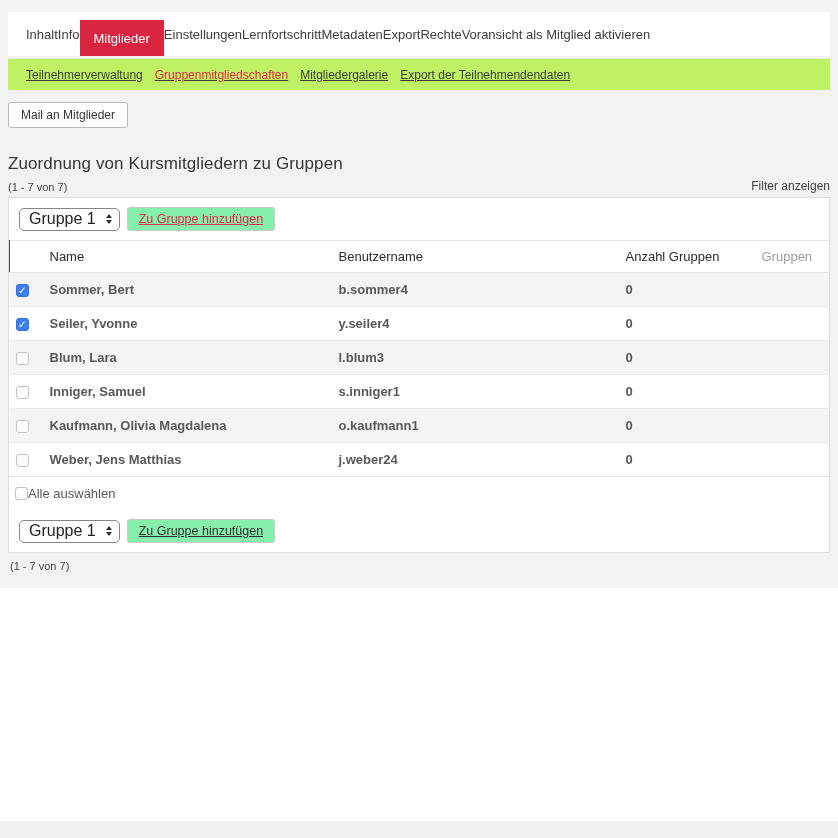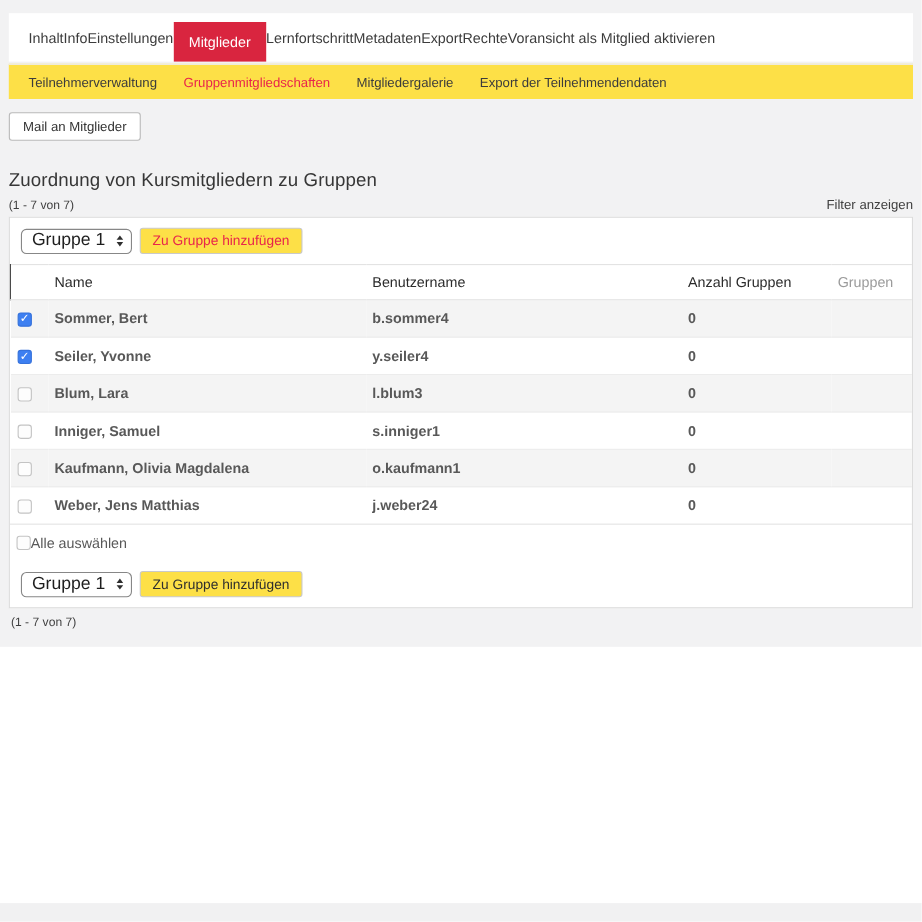--- a/index.html
+++ b/index.html
@@ -32,29 +32,30 @@
     white-space:nowrap;
   }
   .tab.active {
     background:#d9253f;
     color:#fff;
     padding:0 14px;
     margin-top:8px;
   }
   
   .subnav {
-    background:#fde047;
+    background:#bef264;
     margin-top:2px;
     height:32px;
     display:flex;
     align-items:center;
-    gap:24px;
+    gap:12px;
     padding:0 18px;
     font-size:12px;
     border-top:1px solid #ededed;
+    text-decoration:underline;
   }
   .subnav-item { color:#3c3c3c; cursor:pointer; white-space:nowrap; }
   .subnav-item.active { color:#e8254b; }
   
   .mail-row { margin-top:12px; }
   .btn {
     display:inline-block;
     background:#fff;
     border:1px solid #b9b9b9;
     border-radius:3px;
@@ -97,27 +98,28 @@
     font-size:16px;
     color:#1e1e1e;
     cursor:pointer;
     height:23px;
   }
   .sel-arrows { display:inline-flex; flex-direction:column; gap:2px; margin-left:10px; }
   .sel-arrows i { display:block; width:0; height:0; border-left:3.5px solid transparent; border-right:3.5px solid transparent; }
   .sel-arrows .up   { border-bottom:4px solid #2e2e2e; }
   .sel-arrows .down { border-top:4px solid #2e2e2e; }
   .btn-add {
-    background:#fde047;
+    background:#86efac;
     border:1px solid #c9c9c9;
     border-radius:3px;
     font-size:12.5px;
     padding:4px 11px;
     cursor:pointer;
     font-family:inherit;
+    text-decoration:underline;
   }
   .btn-add.red  { color:#e8254b; }
   .btn-add.dark { color:#2e2e2e; }
   
   table.member-table {
     width:100%;
     border-collapse:collapse;
     font-size:13px;
     border-top:1px solid #e3e3e3;
   }
@@ -190,22 +192,22 @@
   }
 </style>
 </head>
 <body>
 
 <div class="page-gray">
 
   <nav class="tabbar">
     <div class="tab">Inhalt</div>
     <div class="tab">Info</div>
+    <div class="tab active">Mitglieder</div>
     <div class="tab">Einstellungen</div>
-    <div class="tab active">Mitglieder</div>
     <div class="tab">Lernfortschritt</div>
     <div class="tab">Metadaten</div>
     <div class="tab">Export</div>
     <div class="tab">Rechte</div>
     <div class="tab">
       <span>Voransicht als Mitglied aktivieren</span>
 
     </div>
   </nav>
 

